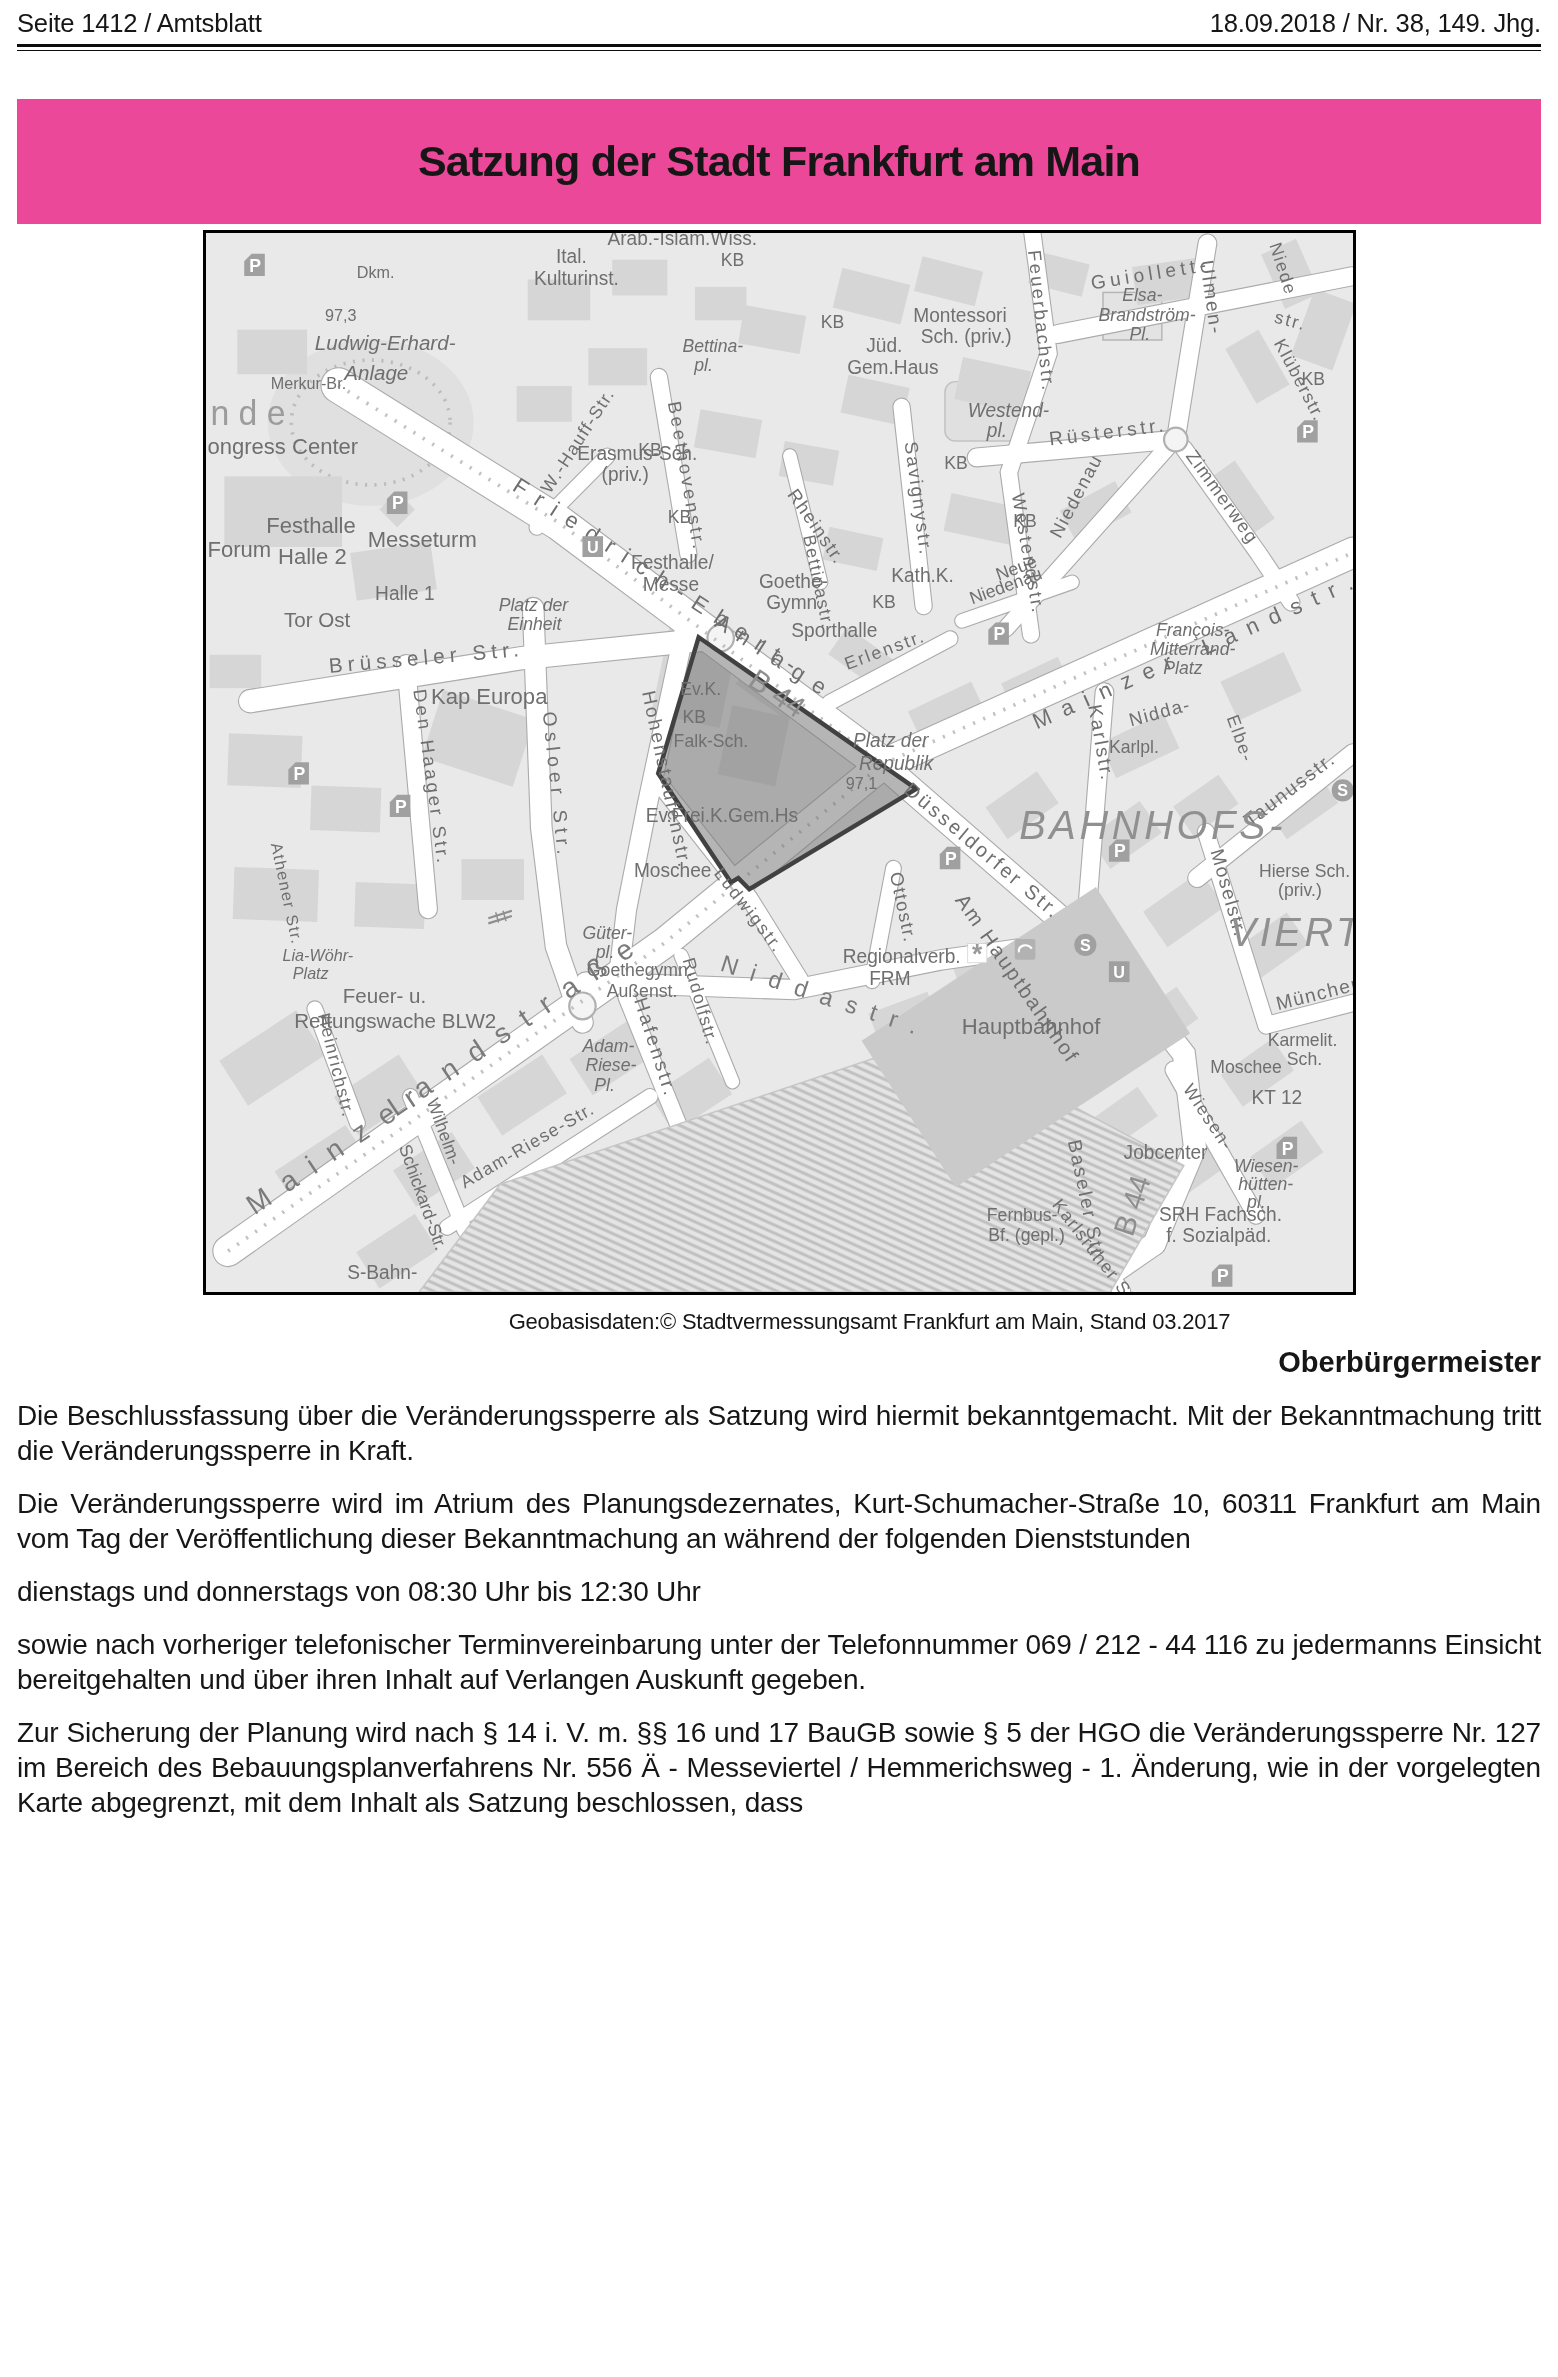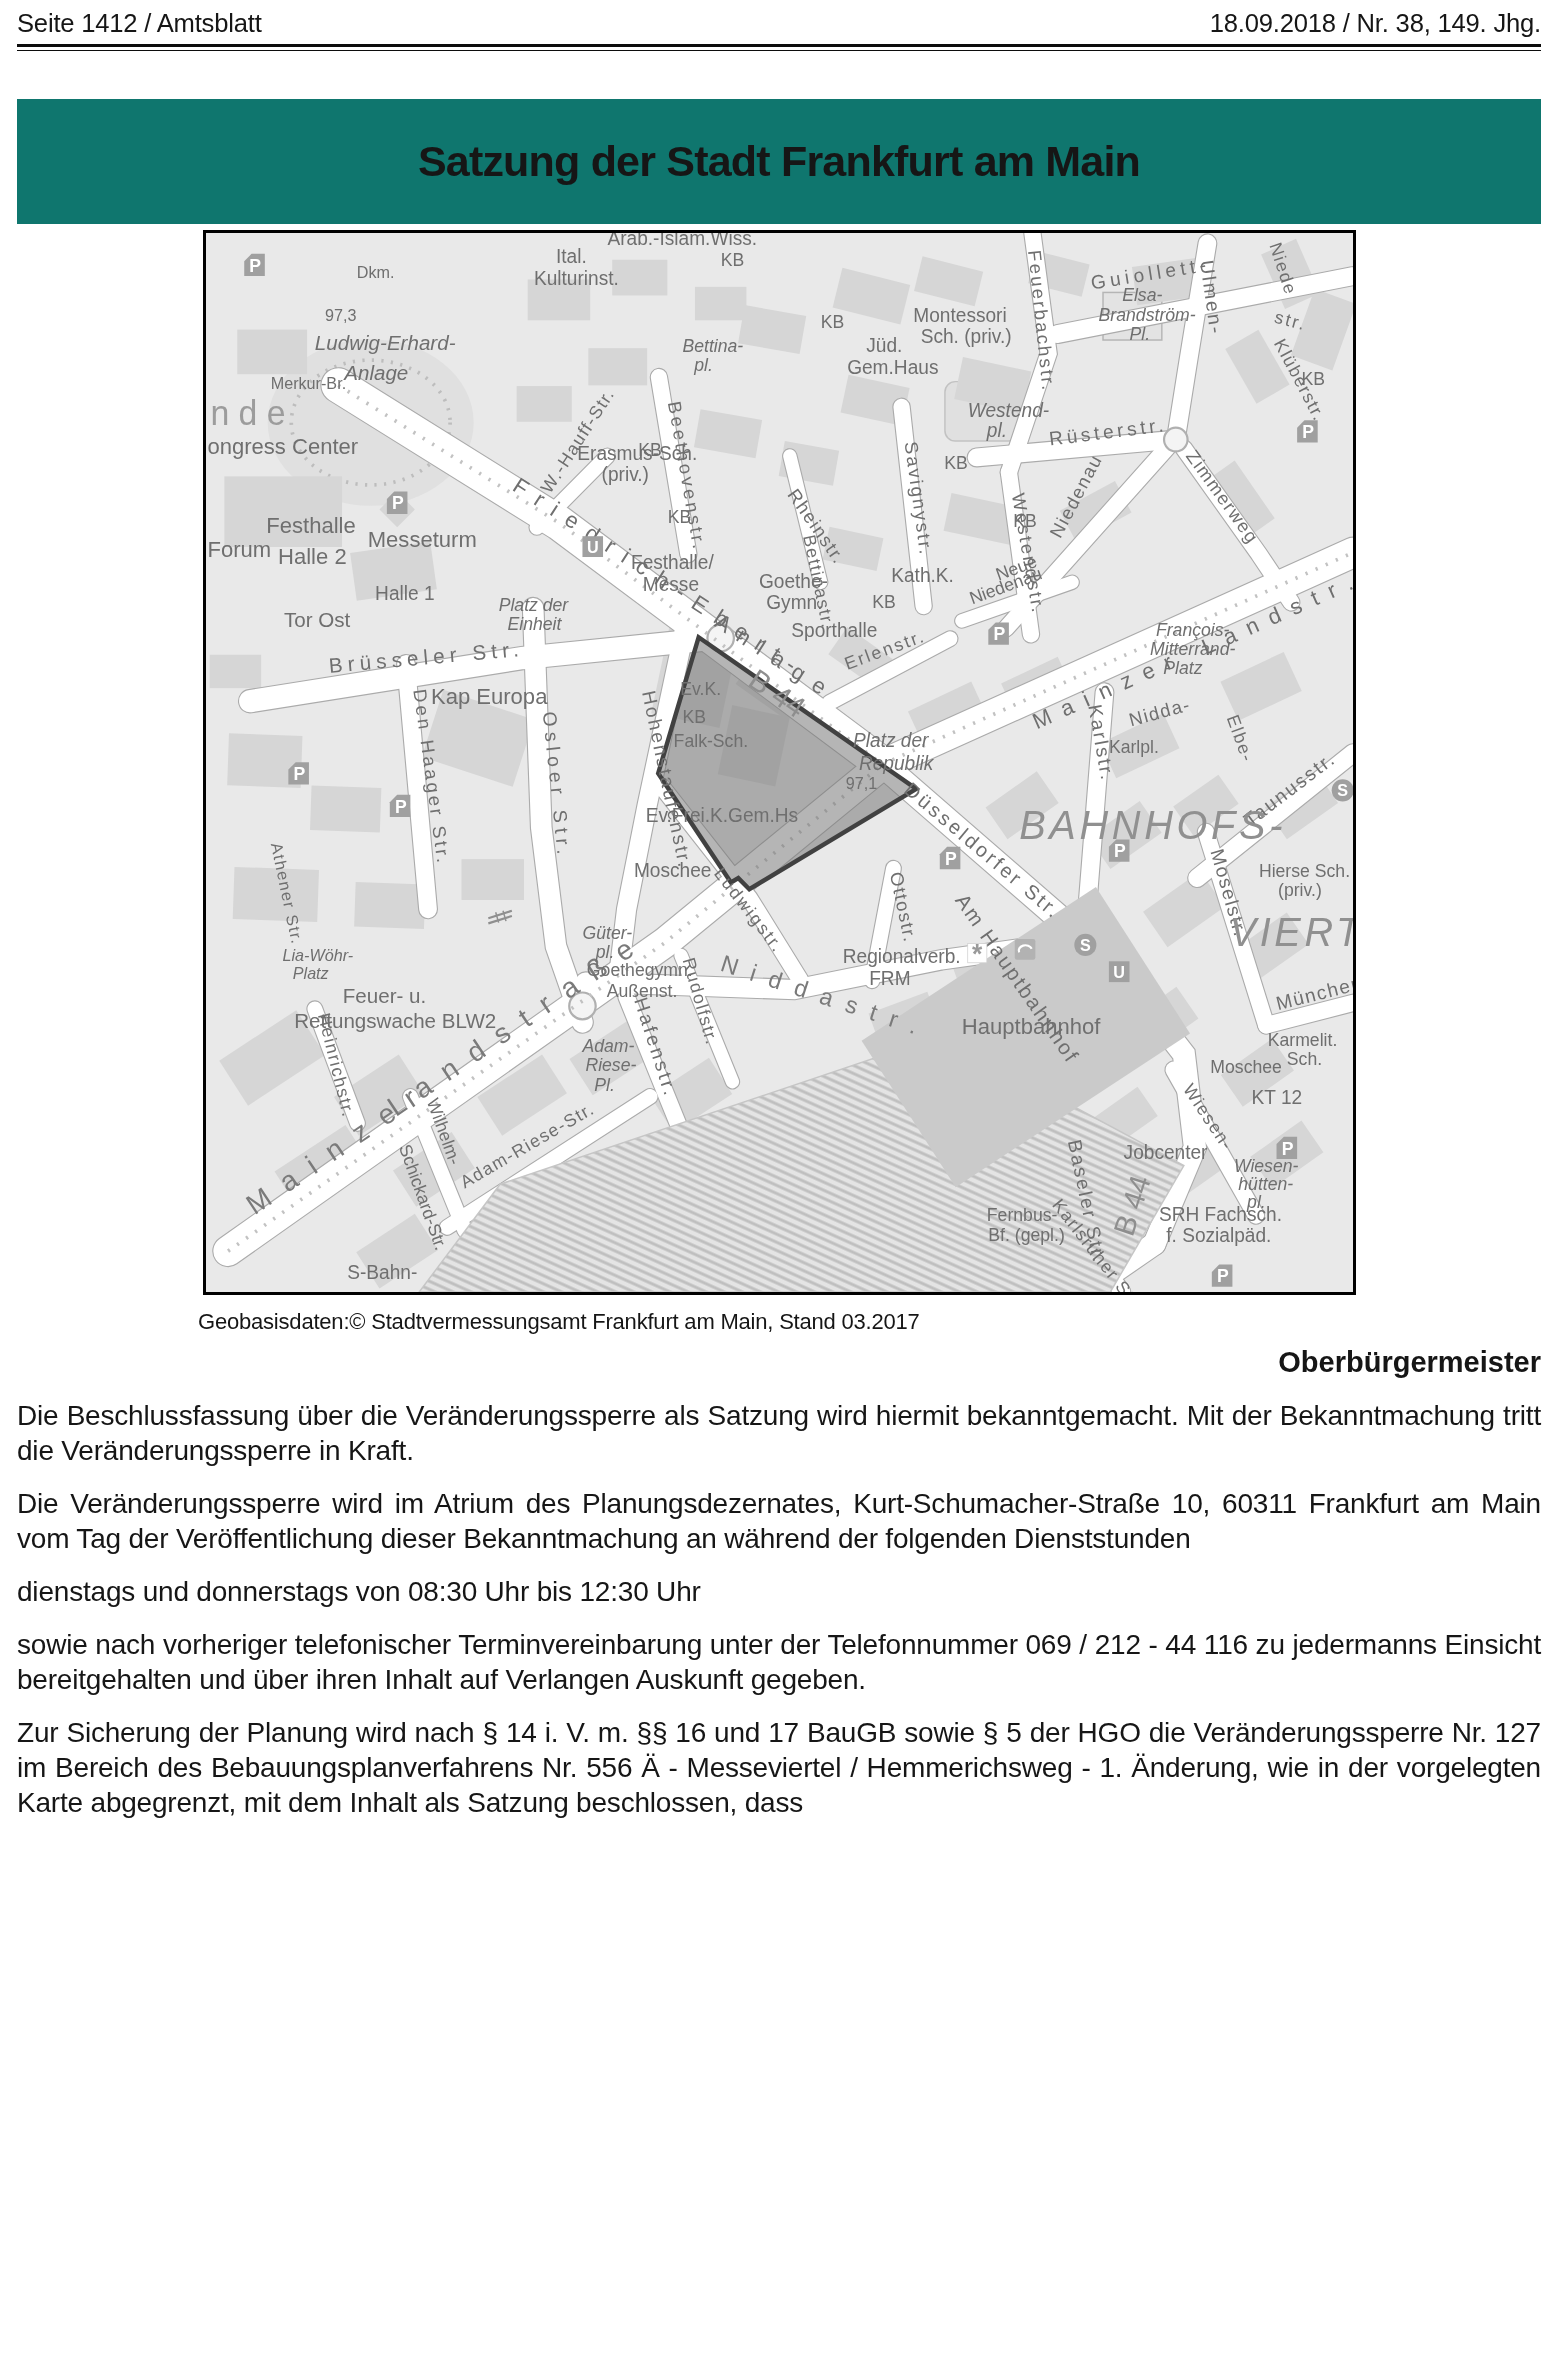--- a/index.html
+++ b/index.html
@@ -15,40 +15,40 @@
   .banner{margin-top:48px;height:125px;display:flex;align-items:center;justify-content:center;}
   .banner .t{font-weight:bold;font-size:43px;letter-spacing:-0.8px;}
   .notice{width:1165px;margin:27px auto 0;border:3px solid #000;text-align:center;
           padding:19.6px 0 21px;}
   .notice .l1{font-size:35px;letter-spacing:-0.4px;margin-bottom:10.5px;}
   .notice .l2{font-size:32px;letter-spacing:-0.4px;margin-bottom:9px;}
   .notice .l3{font-size:32px;letter-spacing:-0.4px;}
   .mapbox{width:1147px;height:1059px;margin:6px auto 0;border:3.8px solid #000;
           overflow:hidden;background:#fff;position:relative;}
   .mapbox svg{display:block;width:100%;height:100%;font-family:"Liberation Sans",sans-serif;}
-  .caption{margin:13.5px 0 0 181px;font-size:22px;letter-spacing:-0.2px;}
+  .caption{margin:13.5px 0 0 181px;font-size:22px;letter-spacing:-0.2px;text-align:center;}
   .body-text p{margin:18px 0 0 0;font-size:28px;line-height:35px;letter-spacing:-0.2px;}
   .just{text-align:justify;}
   .sig{margin-top:10.5px;text-align:right;font-weight:bold;font-size:29px;line-height:35px;}
   .bullet{margin:19.6px 0 0 0;font-size:28px;line-height:35px;letter-spacing:-0.2px;
           padding-left:32px;text-indent:-32px;text-align:justify;}
   .bullet .mk{display:inline-block;width:32px;text-indent:0;}
 </style>
 </head>
 <body>
 
 <div class="content">
 
   <div class="hdr">
     <span>Seite 1412 / Amtsblatt</span>
     <span>18.09.2018 / Nr. 38, 149. Jhg.</span>
   </div>
   <div class="rule"></div>
 
-  <div class="banner" style="background: #0f766e;">
+  <div class="banner" style="background: #ec4899;">
     <div class="t">Satzung der Stadt Frankfurt am Main</div>
   </div>
 
 
   <div class="mapbox">
     <svg id="mapSvg" viewBox="0 0 1560 1425" preserveAspectRatio="none">
         <defs>
           <pattern id="hatch" width="16" height="10" patternUnits="userSpaceOnUse" patternTransform="rotate(24)">
             <rect x="0" y="0" width="16" height="10" fill="#e4e4e4"></rect>
             <line x1="0" y1="5" x2="16" y2="5" stroke="#bfbfbf" stroke-width="4"></line>

